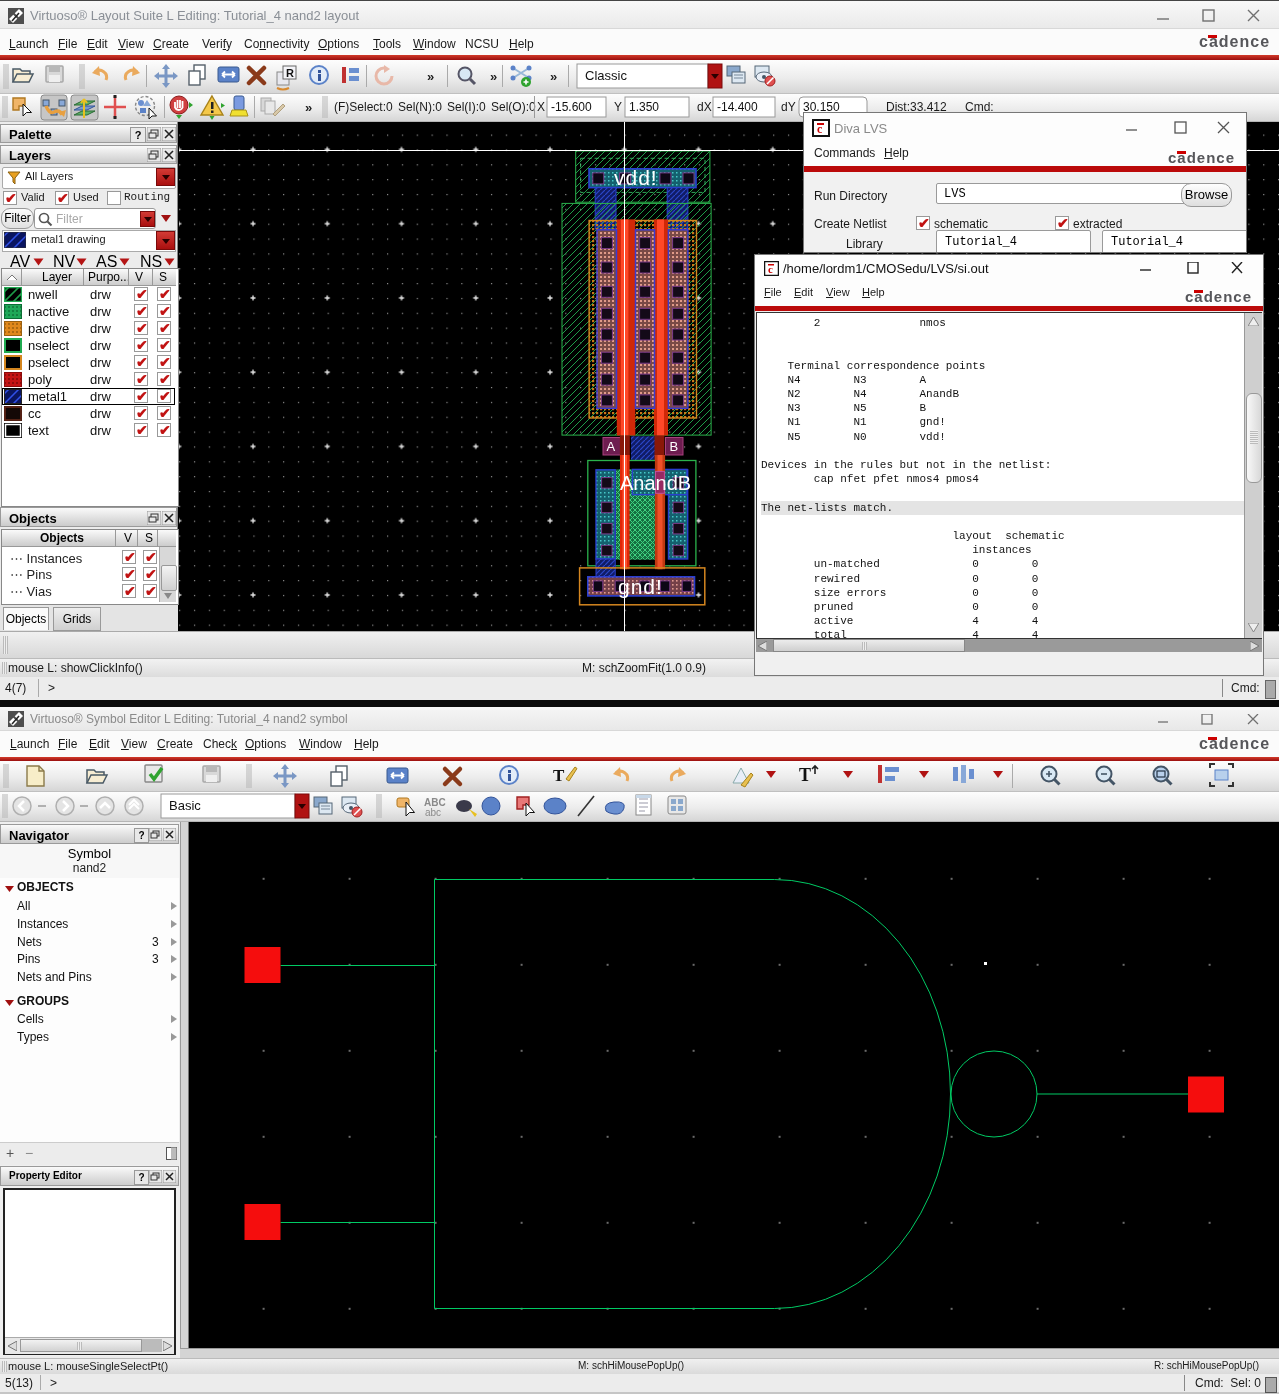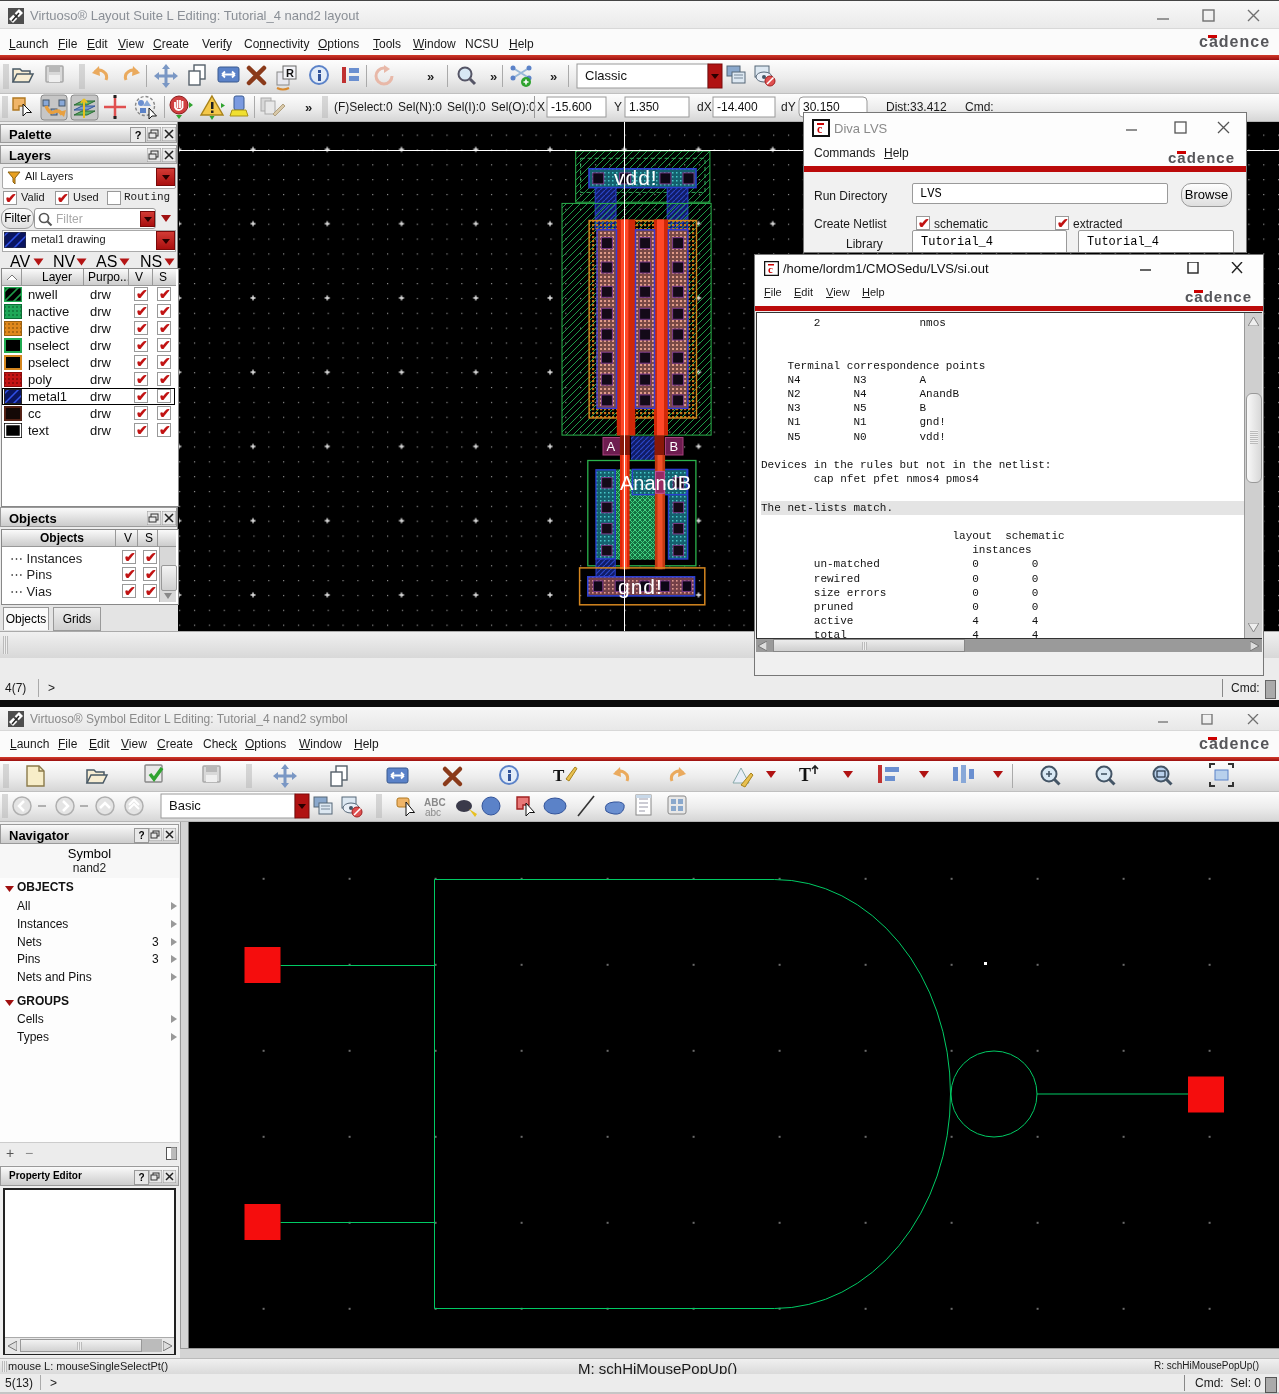--- a/index.html
+++ b/index.html
@@ -8,21 +8,21 @@
 .hdr{background:linear-gradient(#fafafa,#dedede 60%,#cccccc);border:1px solid #9a9a9a;box-sizing:border-box;}
 .grip{width:5px;background:repeating-linear-gradient(90deg,#bbb 0,#bbb 1px,#eee 1px,#eee 2px);}
 .vgrip{background:repeating-linear-gradient(0deg,#bbb 0,#bbb 1px,#eee 1px,#eee 2px);}
 .cb{width:14px;height:14px;background:#fff;border:1px solid #999;box-sizing:border-box;position:absolute;}
 .chk{position:absolute;color:#c11313;font-weight:bold;font-size:14px;line-height:10px;}
 .rdd{background:linear-gradient(#d33b35,#a90f0f);border:1px solid #7a0a0a;box-sizing:border-box;}
 .rdd:after{content:"";position:absolute;left:50%;top:50%;margin:-2px 0 0 -4px;border:4px solid transparent;border-top:5px solid #2a0000;}
 .fld{background:#fff;border:1px solid #9a9a9a;box-sizing:border-box;font-size:12px;}
 .t12{font-size:12px;color:#1a1a1a;}
 .t13{font-size:11px;color:#1a1a1a;}
-.mono{font-family:"Liberation Mono",monospace;}
+.mono{font-family:"Liberation Mono",monospace;margin-left:24px;}
 .cad{font-weight:bold;color:#56565a;letter-spacing:1px;position:absolute;font-size:16px;}
 .cad i{font-style:normal;position:relative;}
 .cad i:before{content:"";position:absolute;left:-0.5px;top:1.5px;width:9px;height:3px;background:#c00;}
 u{text-decoration:underline;}
 </style></head>
 <body>
 
 <div class="a" id="topwin" style="left:0;top:0;width:1279px;height:700px;background:#ececec;">
 
   <div class="a" style="left:0;top:0;width:1279px;height:29px;background:linear-gradient(#f8f8f8,#eaeaea);border-top:1px solid #444;border-bottom:1px solid #d8d8d8;box-sizing:border-box;">
@@ -751,20 +751,25 @@
           </svg>
       </div>
 
     </div>
   </div>
 
   <div class="a" style="left:0;top:631px;width:1279px;height:27px;background:linear-gradient(#f0f0f0,#d8d8d8);border-top:1px solid #aaa;box-sizing:border-box;">
     <div class="a grip" style="left:3px;top:4px;height:18px;"></div>
   </div>
 
+  <div class="a" style="left:0;top:658px;width:1279px;height:19px;background:linear-gradient(#f2f2f2,#dcdcdc);border-top:1px solid #bbb;box-sizing:border-box;">
+    <div class="a grip" style="left:2px;top:3px;height:12px;"></div>
+    <div class="a t12" style="left:8px;top:2px;">mouse L: showClickInfo()</div>
+    <div class="a t12" style="left:582px;top:2px;">M: schZoomFit(1.0 0.9)</div>
+  </div>
 
   <div class="a" style="left:0;top:677px;width:1279px;height:23px;background:#ececec;">
     <div class="a t12" style="left:5px;top:4px;">4(7)</div>
     <div class="a" style="left:38px;top:2px;width:1px;height:18px;background:#aaa;"></div>
     <div class="a t12" style="left:48px;top:4px;">&gt;</div>
     <div class="a" style="left:1222px;top:2px;width:1px;height:18px;background:#888;"></div>
     <div class="a t12" style="left:1231px;top:4px;">Cmd:</div>
     <div class="a" style="left:1265px;top:3px;width:9px;height:17px;background:#aaa;border:1px solid #666;"></div>
   </div>
 </div>
@@ -1119,21 +1124,21 @@
         </div>
       </div>
     </div>
   </div>
 
   <div class="a" style="left:180px;top:648px;width:1099px;height:10px;background:#d4d4d4;border-top:1px solid #999;box-sizing:border-box;"></div>
 
   <div class="a" style="left:0;top:658px;width:1279px;height:16px;background:linear-gradient(#f0f0f0,#dadada);border-top:1px solid #bbb;box-sizing:border-box;">
     <div class="a grip" style="left:2px;top:2px;height:11px;"></div>
     <div class="a" style="left:8px;top:1px;font-size:11px;color:#1a1a1a;">mouse L: mouseSingleSelectPt()</div>
-    <div class="a" style="left:578px;top:1px;font-size:15px;color:#1a1a1a;">M: schHiMousePopUp()</div>
+    <div class="a" style="left:578px;top:1px;font-size:10px;color:#1a1a1a;">M: schHiMousePopUp()</div>
     <div class="a" style="left:1154px;top:1px;font-size:10px;color:#1a1a1a;">R: schHiMousePopUp()</div>
   </div>
 
   <div class="a" style="left:0;top:674px;width:1279px;height:18px;background:#ececec;border-bottom:2px solid #c6c6c6;box-sizing:content-box;">
     <div class="a t12" style="left:5px;top:2px;">5(13)</div>
     <div class="a" style="left:40px;top:1px;width:1px;height:15px;background:#aaa;"></div>
     <div class="a t12" style="left:50px;top:2px;">&gt;</div>
     <div class="a" style="left:1184px;top:1px;width:1px;height:16px;background:#888;"></div>
     <div class="a t12" style="left:1195px;top:2px;">Cmd:&nbsp;&nbsp;Sel: 0</div>
     <div class="a" style="left:1265px;top:3px;width:10px;height:14px;background:#aaa;border:1px solid #555;"></div>

